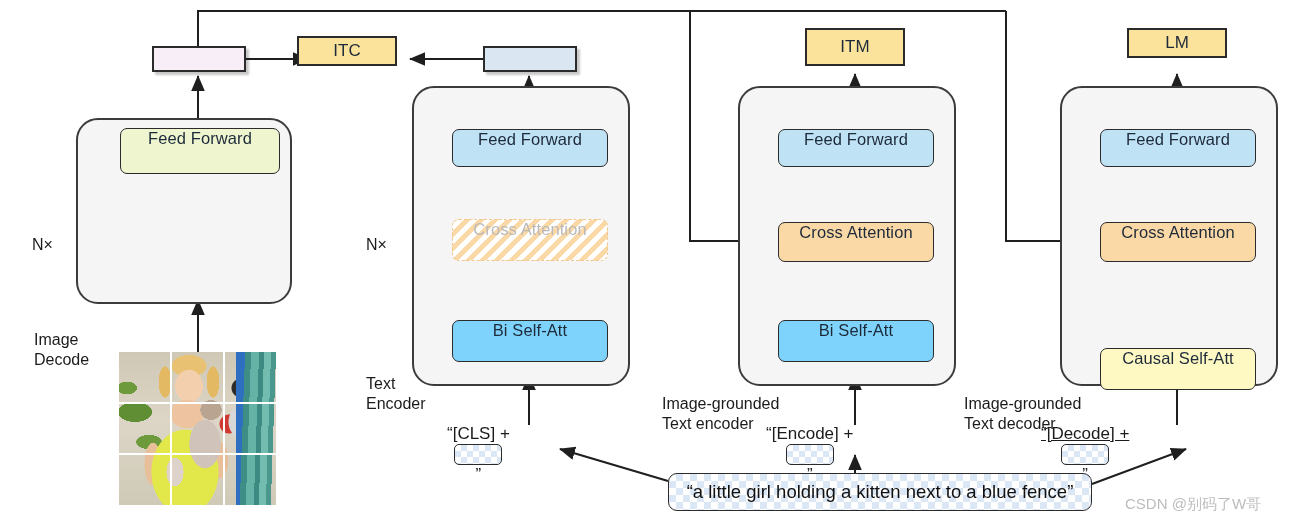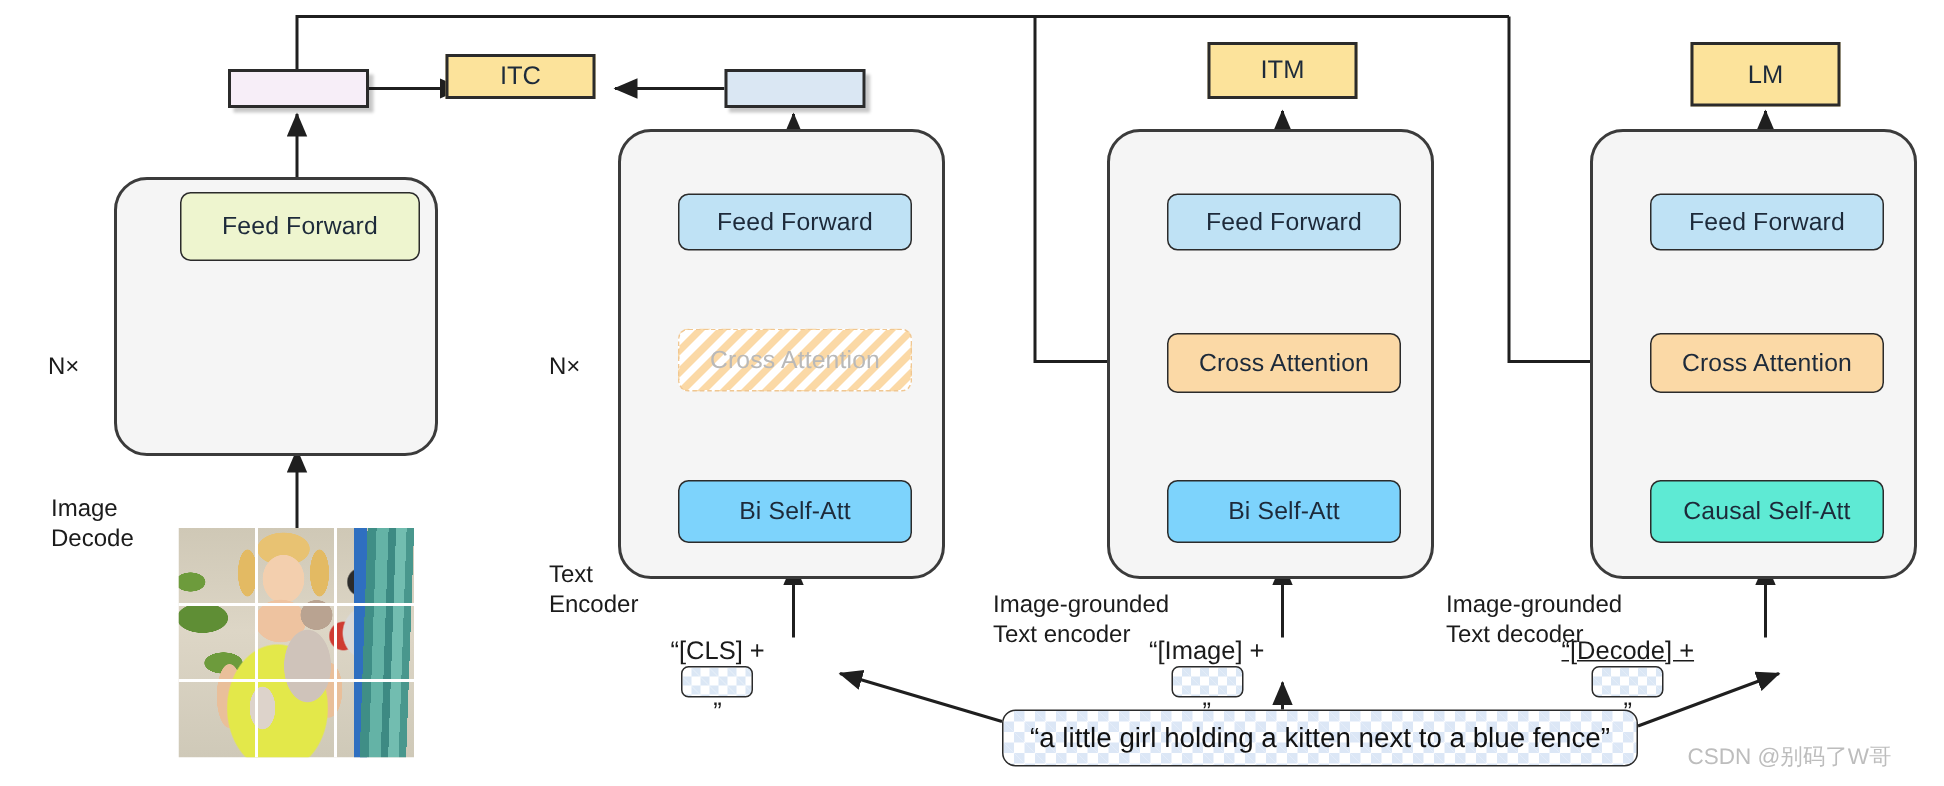--- a/index.html
+++ b/index.html
@@ -33,31 +33,30 @@
     border: 2px solid #3b3b3b;
     border-radius: 22px;
     background: #f5f5f5;
   }
 
   
   .blk {
     border: 1.6px solid #2b2b2b;
     border-radius: 7px;
     display: flex;
-    align-items: center;
     justify-content: center;
     font-size: 16.5px;
     color: #1d2a3a;
     letter-spacing: .1px;
     white-space: nowrap;
   }
   .blk.ff      { background: #bfe2f5; }
   .blk.cross   { background: #fbd9a6; }
   .blk.bisa    { background: #7dd3fc; }
-  .blk.causal  { background: #5eead4; }
+  .blk.causal  { background: #fef9c3; margin-top: 28px; }
   .blk.selfatt { background: #f7ecf7; }
   .blk.ffgreen { background: #eef5cf; }
 
   
   .blk.ghost {
     border: 1.6px dashed #f0c792;
     color: #b9b9b9;
     background:
       repeating-linear-gradient(
         -45deg,
@@ -405,26 +404,26 @@
   </div>
 
   <div class="abs blk bisa" style="left:778px; top:320px; width:156px; height:42px;">
     <span>Bi Self-Att</span>
   </div>
 
   <div class="abs label" style="left:662px; top:394px;">Image-grounded
 Text encoder</div>
 
   <div class="abs tokrow" style="left:766px; top:424px;">
-    <span>“[Image] + </span>
+    <span>“[Encode] + </span>
     <span class="masktok"></span>
     <span>”</span>
   </div>
 
-  <div class="abs loss" style="left:1127px; top:28px; width:100px; height:43px;">
+  <div class="abs loss" style="left:1127px; top:28px; width:100px; height:30px;">
     <span>LM</span>
   </div>
 
   <div class="abs module" style="left:1060px; top:86px; width:218px; height:300px;"></div>
 
   <div class="abs blk ff" style="left:1100px; top:129px; width:156px; height:38px;">
     <span>Feed Forward</span>
   </div>
 
   <div class="abs blk cross" style="left:1100px; top:222px; width:156px; height:40px;">

